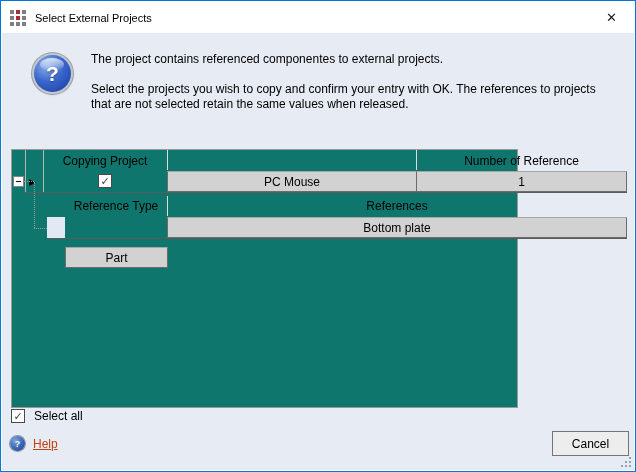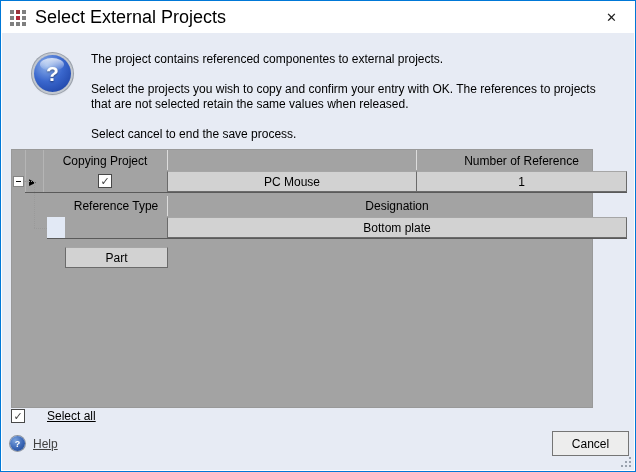--- a/index.html
+++ b/index.html
@@ -7,67 +7,67 @@
   body { font-family:"Liberation Sans","DejaVu Sans",sans-serif; font-size:12px; color:#000; }
 
   .window { position:relative; width:636px; height:472px; border:1px solid #0078d7; background:#ffffff; overflow:hidden; }
 
   
   .titlebar { position:absolute; left:1px; top:1px; right:1px; height:31px; background:#ffffff; display:flex; align-items:center; }
   .app-icon { width:16px; height:16px; margin-left:8px; display:grid; grid-template-columns:repeat(3,4px); grid-template-rows:repeat(3,4px); gap:2px; }
   .app-icon i { display:block; background:#7f7f7f; }
   .app-icon i.r1 { background:#99343c; }
   .app-icon i.r2 { background:#b02838; }
-  .title-text { margin-left:9px; font-size:18px; color:#000; }
+  .title-text { margin-left:9px; font-size:11px; color:#000; }
   .close-btn { margin-left:auto; width:45px; height:31px; display:flex; align-items:center; justify-content:center; font-size:13px; color:#1a1a1a; cursor:default; }
 
   
   .content { position:absolute; left:1px; top:32px; right:1px; bottom:1px; background:#e7ebf4; }
 
   .qicon { position:absolute; left:32px; top:22px; width:37px; height:37px; border-radius:50%;
            background:radial-gradient(circle at 35% 28%, #8fb2ea 0%, #3a67cd 45%, #16399b 100%);
            box-shadow:0 0 0 2px #c3c8d0, 0 0 0 3px #9aa0aa, 0 2px 3px rgba(0,0,0,.35);
            display:flex; align-items:center; justify-content:center; }
   .qicon .q { color:#fff; font-size:21px; font-weight:bold; text-shadow:0 1px 2px rgba(0,0,0,.45); }
   .qicon:after { content:""; position:absolute; left:6px; top:3px; width:24px; height:13px; border-radius:50%;
                  background:linear-gradient(rgba(255,255,255,.75), rgba(255,255,255,0)); }
 
   .msg { position:absolute; left:89px; top:19px; width:515px; line-height:15px; }
   .msg p { margin-bottom:15px; }
 
   
-  .tbl { position:absolute; left:9px; top:116px; width:582px; height:259px; background:#a3a3a3; border:1px solid #999999; }
+  .tbl { position:absolute; left:9px; top:116px; width:507px; height:259px; background:#0f766e; border:1px solid #999999; }
   .tbl .abs { position:absolute; }
   .cellhead { display:flex; align-items:center; justify-content:center; font-size:12px; }
   .vline { width:1px; background:#b5b5b5; }
   .vline-light { width:1px; background:#dcdcdc; }
   .hline-dark { height:1px; background:#5a5a5a; }
 
   .graycell { background:#d2d2d2; border:1px solid #6b6b6b; border-top-color:#a6a6a6; display:flex; align-items:center; justify-content:center; }
   .subind { background:#e2e9f5; }
 
   .expander { width:11px; height:11px; background:#fff; border:1px solid #848484; display:flex; align-items:center; justify-content:center; }
   .expander .minus { width:5px; height:1px; background:#111; }
   .arrow { font-size:9px; color:#000; line-height:9px; }
 
   .dot-v { border-left:1px dotted #9a9a9a; width:1px; }
   .dot-h { border-top:1px dotted #9a9a9a; height:1px; }
 
   .cb { width:14px; height:14px; background:#fff; border:1px solid #494949; display:flex; align-items:center; justify-content:center; font-size:11px; line-height:11px; color:#3f3f3f; }
 
   
   .selectall-row { position:absolute; left:9px; top:376px; display:flex; align-items:center; }
-  .selectall-label { margin-left:22px;text-decoration:underline; }
+  .selectall-label { margin-left:9px; }
 
   .help-row { position:absolute; left:8px; top:403px; display:flex; align-items:center; }
   .hicon { width:15px; height:15px; border-radius:50%; position:relative;
            background:radial-gradient(circle at 35% 30%, #7ba3dd 0%, #3965b5 55%, #1e4488 100%);
            box-shadow:0 0 0 1px #8d949e; display:flex; align-items:center; justify-content:center; }
   .hicon .q { color:#fff; font-size:9px; font-weight:bold; }
-  .help-link { margin-left:8px; color:#404040; text-decoration:underline; cursor:pointer; }
+  .help-link { margin-left:8px; color:#c2410c; text-decoration:underline; cursor:pointer; }
 
   .btn { position:absolute; top:398px; width:77px; height:25px; background:#ededed; border:1px solid #757575; font-family:inherit; font-size:12px; color:#000; display:flex; align-items:center; justify-content:center; }
   .btn-ok { left:465px; border:2px solid #0078d7; background:#efefef; }
   .btn-cancel { left:550px; }
 
   .grip { position:absolute; right:3px; bottom:3px; width:11px; height:11px; }
   .grip i { position:absolute; width:2px; height:2px; background:#9aa2ae; }
   .grip i:nth-child(1){ right:0; bottom:0; }
   .grip i:nth-child(2){ right:4px; bottom:0; }
   .grip i:nth-child(3){ right:8px; bottom:0; }
@@ -100,21 +100,20 @@
 
   <div class="content">
 
     <div class="qicon">
       <span class="q">?</span>
     </div>
 
     <div class="msg">
       <p>The project contains referenced componentes to external projects.</p>
       <p>Select the projects you wish to copy and confirm your entry with OK. The references to projects that are not selected retain the same values when released.</p>
-      <p>Select cancel to end the save process.</p>
     </div>
 
     <div class="tbl">
 
       <div class="abs cellhead" style="left:31px; top:0; width:124px; height:21px;">Copying Project</div>
       <div class="abs cellhead" style="left:404px; top:0; width:211px; height:21px;">Number of Reference</div>
       <div class="abs vline-light" style="left:155px; top:0; height:20px;"></div>
       <div class="abs vline-light" style="left:404px; top:0; height:20px;"></div>
 
       <div class="abs vline" style="left:13px; top:0; height:42px;"></div>
@@ -129,21 +128,21 @@
       </div>
       <div class="abs graycell" style="left:155px; top:21px; width:250px; height:21px;">PC Mouse</div>
       <div class="abs graycell" style="left:404px; top:21px; width:211px; height:21px;">1</div>
       <div class="abs hline-dark" style="left:13px; top:42px; width:602px;"></div>
 
       <div class="abs dot-h" style="left:12px; top:31px; width:10px;"></div>
       <div class="abs dot-v" style="left:22px; top:32px; height:46px;"></div>
       <div class="abs dot-h" style="left:22px; top:78px; width:13px;"></div>
 
       <div class="abs cellhead" style="left:53px; top:45px; width:102px; height:22px;">Reference Type</div>
-      <div class="abs cellhead" style="left:155px; top:45px; width:460px; height:22px;">Designation</div>
+      <div class="abs cellhead" style="left:155px; top:45px; width:460px; height:22px;">References</div>
       <div class="abs vline-light" style="left:155px; top:46px; height:20px;"></div>
 
       <div class="abs subind" style="left:35px; top:67px; width:18px; height:21px;"></div>
       <div class="abs graycell" style="left:53px; top:75px; width:103px; height:21px;margin-top:22px;">Part</div>
       <div class="abs graycell" style="left:155px; top:67px; width:460px; height:21px;">Bottom plate</div>
       <div class="abs hline-dark" style="left:35px; top:88px; width:580px;"></div>
     </div>
 
     <div class="selectall-row">
       <div class="cb">

